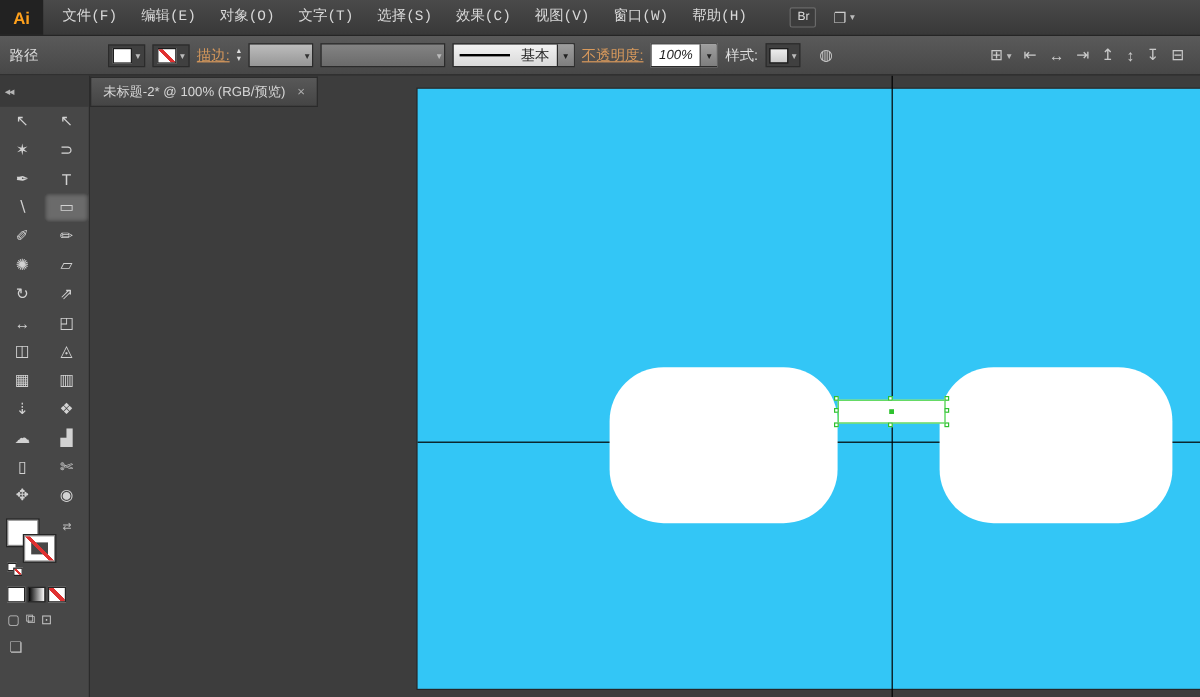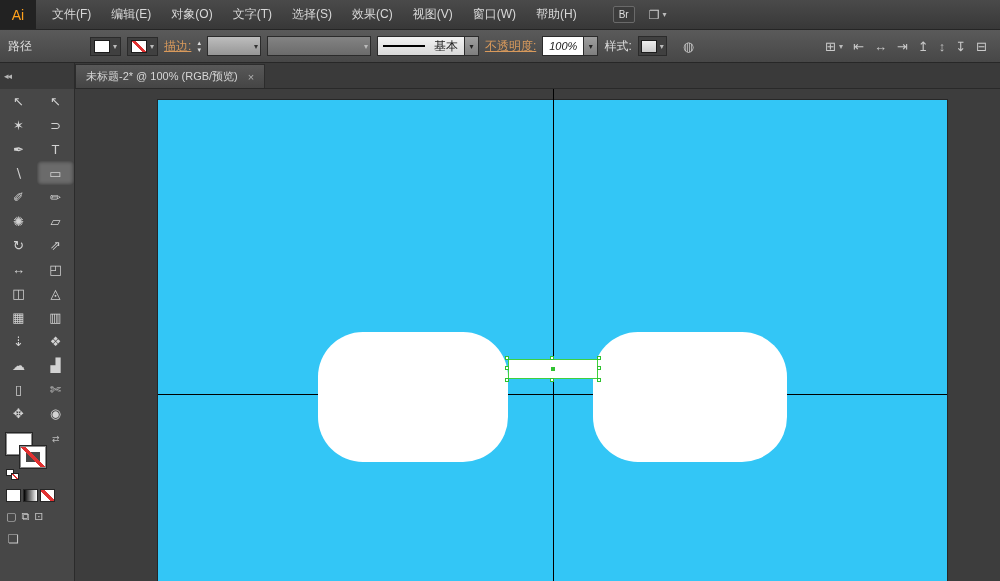--- a/index.html
+++ b/index.html
@@ -4,23 +4,23 @@
 <style>
   * { box-sizing: border-box; margin: 0; padding: 0; }
   html,body { width:1000px; height:581px; overflow:hidden; }
   body { font-family:"Liberation Sans","DejaVu Sans",sans-serif; background:#3d3d3d; }
   .app { width:1000px; height:581px; display:flex; flex-direction:column; }
 
   
   .menubar { height:30px; flex:0 0 30px; background:linear-gradient(#4a4a4a,#383838);
              border-bottom:1px solid #252525; display:flex; align-items:center;
              color:#d8d8d8; font-size:12px; }
-  .ai-logo { width:36px; height:29px; background:#222; color:#ffa11c; font-weight:400;
+  .ai-logo { width:36px; height:29px; background:#222; color:#ffa11c; font-weight:700;
              font-size:14px; display:flex; align-items:center; justify-content:center; margin-right:6px; }
-  .menu-item { padding:0 10px; line-height:29px; cursor:default; white-space:nowrap; }
+  .menu-item { padding:0 10px; line-height:29px; cursor:default; white-space:nowrap;font-family:Liberation Mono, monospace; }
   .br-badge { margin-left:26px; border:1px solid #6a6a6a; background:#3c3c3c; color:#ddd;
               font-size:10px; padding:2px 5px; border-radius:2px; }
   .workspace { display:flex; align-items:center; margin-left:14px; color:#ccc; }
   .ws-icon { font-size:12px; }
   .dd { font-size:8px; margin-left:3px; color:#bbb; }
 
   
   .controlbar { height:33px; flex:0 0 33px; background:linear-gradient(#5a5a5a,#474747);
                 border-bottom:1px solid #272727; display:flex; align-items:center;
                 padding:0 8px; color:#ddd; font-size:12px; gap:6px; }
@@ -81,21 +81,21 @@
   .mode-row { display:flex; margin:4px 0 0 6px; }
   .mode-btn { width:15px; height:13px; border:1px solid #262626; margin-right:2px; }
   .mode-color { background:#fff; }
   .mode-grad { background:linear-gradient(90deg,#000,#fff); }
   .mode-none { background:#fff;
                background-image:linear-gradient(45deg,transparent 40%,#e03131 40%,#e03131 60%,transparent 60%); }
   .draw-row { display:flex; margin:8px 0 0 6px; color:#c5c5c5; font-size:11px; gap:5px; }
   .screen-row { margin:9px 0 0 8px; color:#c5c5c5; font-size:12px; }
 
   
-  .docarea { flex:1; display:flex; flex-direction:column; min-width:0; }
+  .docarea { flex:1; display:flex; flex-direction:row; min-width:0; }
   .tabbar { height:26px; flex:0 0 26px; background:#3a3a3a; border-bottom:1px solid #292929;
             display:flex; align-items:flex-end; }
   .tab { height:24px; display:flex; align-items:center; padding:0 10px;
          background:linear-gradient(#585858,#454545); border:1px solid #2c2c2c; border-bottom:none;
          color:#d6d6d6; font-size:11px; white-space:nowrap; }
   .tab-close { margin-left:10px; color:#b0b0b0; font-size:11px; }
 
   .canvas { position:relative; flex:1; background:#3d3d3d; overflow:hidden; }
   .artboard { position:absolute; left:83px; top:11px; width:789px; height:500px;
               background:#33c6f6; box-shadow:0 0 0 1px rgba(0,0,0,.35); }

